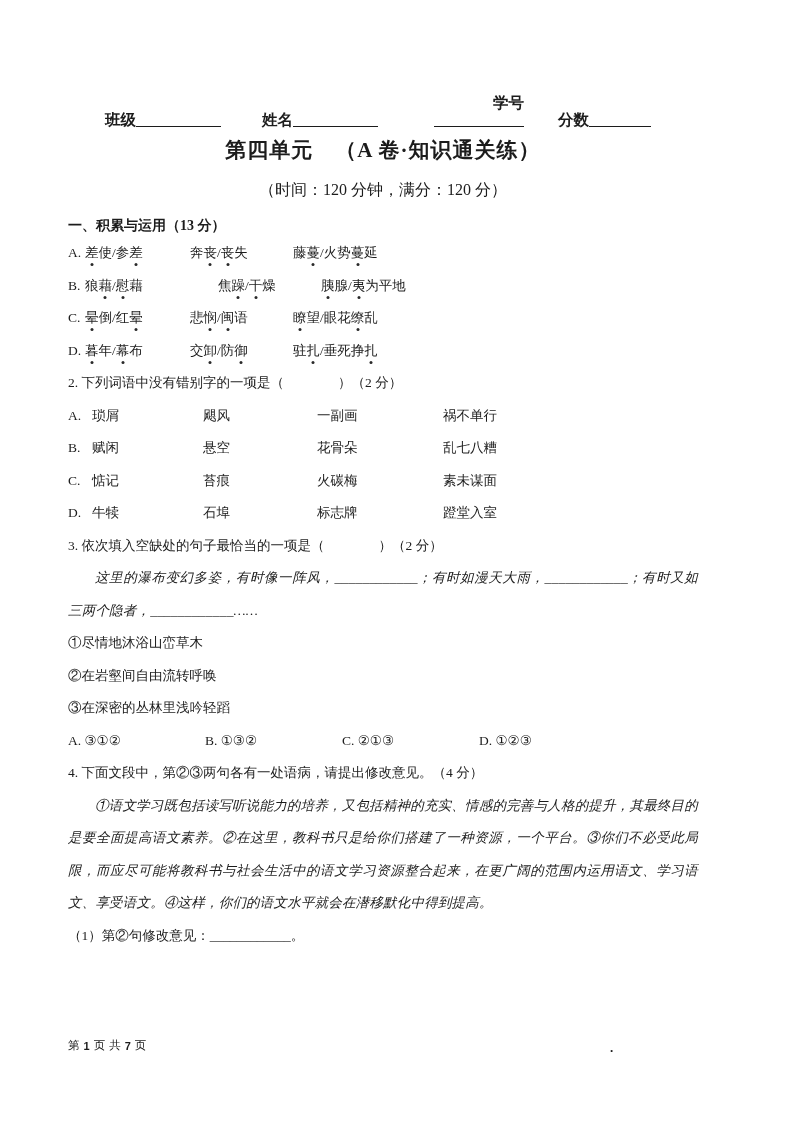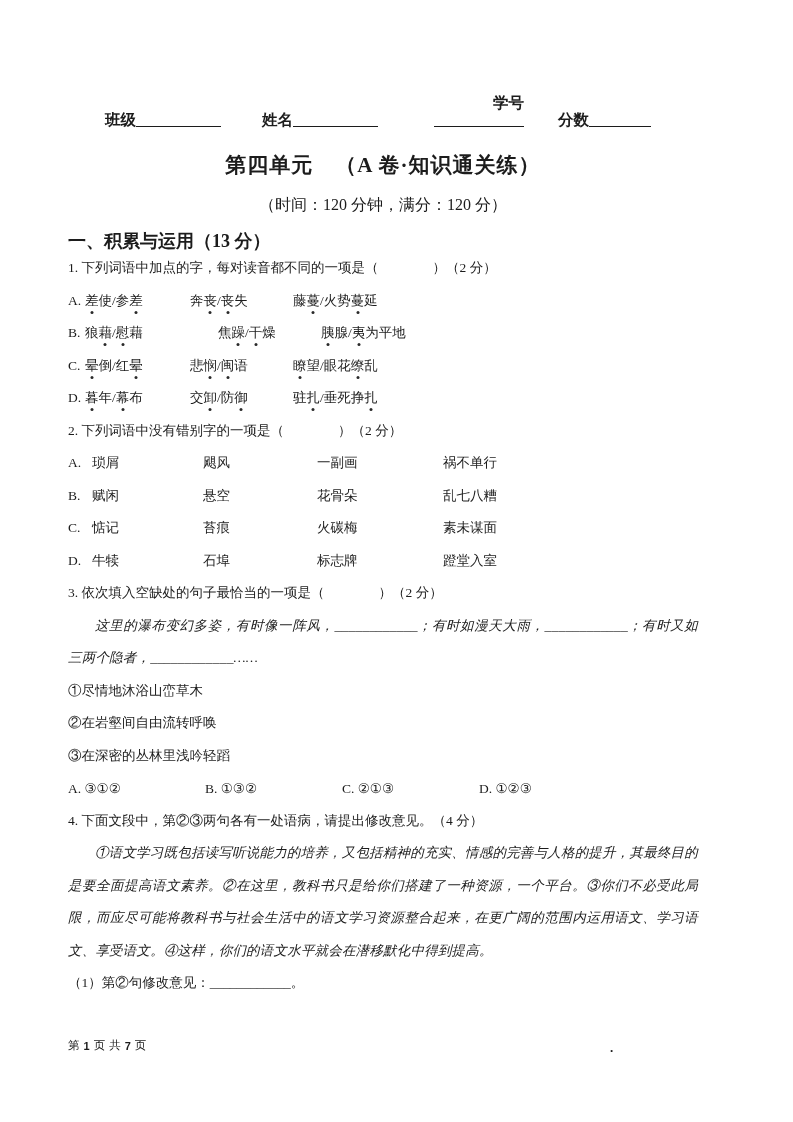--- a/index.html
+++ b/index.html
@@ -10,24 +10,24 @@
     margin:0 auto; overflow:hidden;
   }
   
   .form-row { display:flex; align-items:flex-end; height:24px; }
   .field { display:flex; align-items:flex-end; }
   .flabel { font-weight:700; font-size:15.5px; line-height:1; }
   .blank { display:inline-block; border-bottom:1.6px solid #1c1c1c; height:16px; }
   .b1 { width:85px; } .b2 { width:85px; } .b3 { width:90px; } .b4 { width:62px; }
   .f1 { margin-left:37px; } .f2 { margin-left:41px; } .f3 { margin-left:56px;flex-direction:column; } .f4 { margin-left:34px; }
 
-  .title { margin-top:23px; height:30px; line-height:30px; text-align:center;
+  .title { margin-top:8px; height:30px; line-height:30px; text-align:center;
            font-size:21px; font-weight:700; letter-spacing:1px; }
   .subtitle { margin-top:16px; height:18px; line-height:18px; text-align:center; font-size:16px; }
-  .sec-heading { margin-top:16px; height:22px; line-height:22px; font-size:18px; font-weight:700; }
+  .sec-heading { margin-top:16px; height:22px; line-height:22px; font-size:14px; font-weight:700; }
 
   .row { height:32.5px; line-height:32.5px; white-space:nowrap; }
   .opt-row { height:32.5px; display:flex; align-items:center; }
   .opt-label { display:inline-block; }
   #q1-rows .opt-label { width:17px; }
   #q2-rows .opt-label { width:24px; }
   .term { display:inline-block; }
 
   .ch { position:relative; display:inline-block; }
   .ch.dot::after {
@@ -69,21 +69,20 @@
       <span class="flabel">分数</span>
         <span class="blank b4"></span>
     </span>
   </div>
 
   <div class="title">第四单元　（A 卷·知识通关练）</div>
   <div class="subtitle">（时间：120 分钟，满分：120 分）</div>
 
   <div class="sec-heading">一、积累与运用（13 分）</div>
 
-  <div class="row">1. 下列词语中加点的字，每对读音都不同的一项是（　　　　）（2 分）</div>
   <div id="q1-rows">
       <div class="opt-row">
         <span class="opt-label">A.</span>
         <span class="term" style="width: 105px;"><span class="ch dot">差</span><span class="ch">使</span><span class="ch">/</span><span class="ch">参</span><span class="ch dot">差</span></span>
         <span class="term" style="width: 103px;"><span class="ch">奔</span><span class="ch dot">丧</span><span class="ch">/</span><span class="ch dot">丧</span><span class="ch">失</span></span>
         <span class="term"><span class="ch">藤</span><span class="ch dot">蔓</span><span class="ch">/</span><span class="ch">火</span><span class="ch">势</span><span class="ch dot">蔓</span><span class="ch">延</span></span>
       </div>
       <div class="opt-row">
         <span class="opt-label">B.</span>
         <span class="term" style="width: 105px;"><span class="ch">狼</span><span class="ch dot">藉</span><span class="ch">/</span><span class="ch dot">慰</span><span class="ch">藉</span></span>

